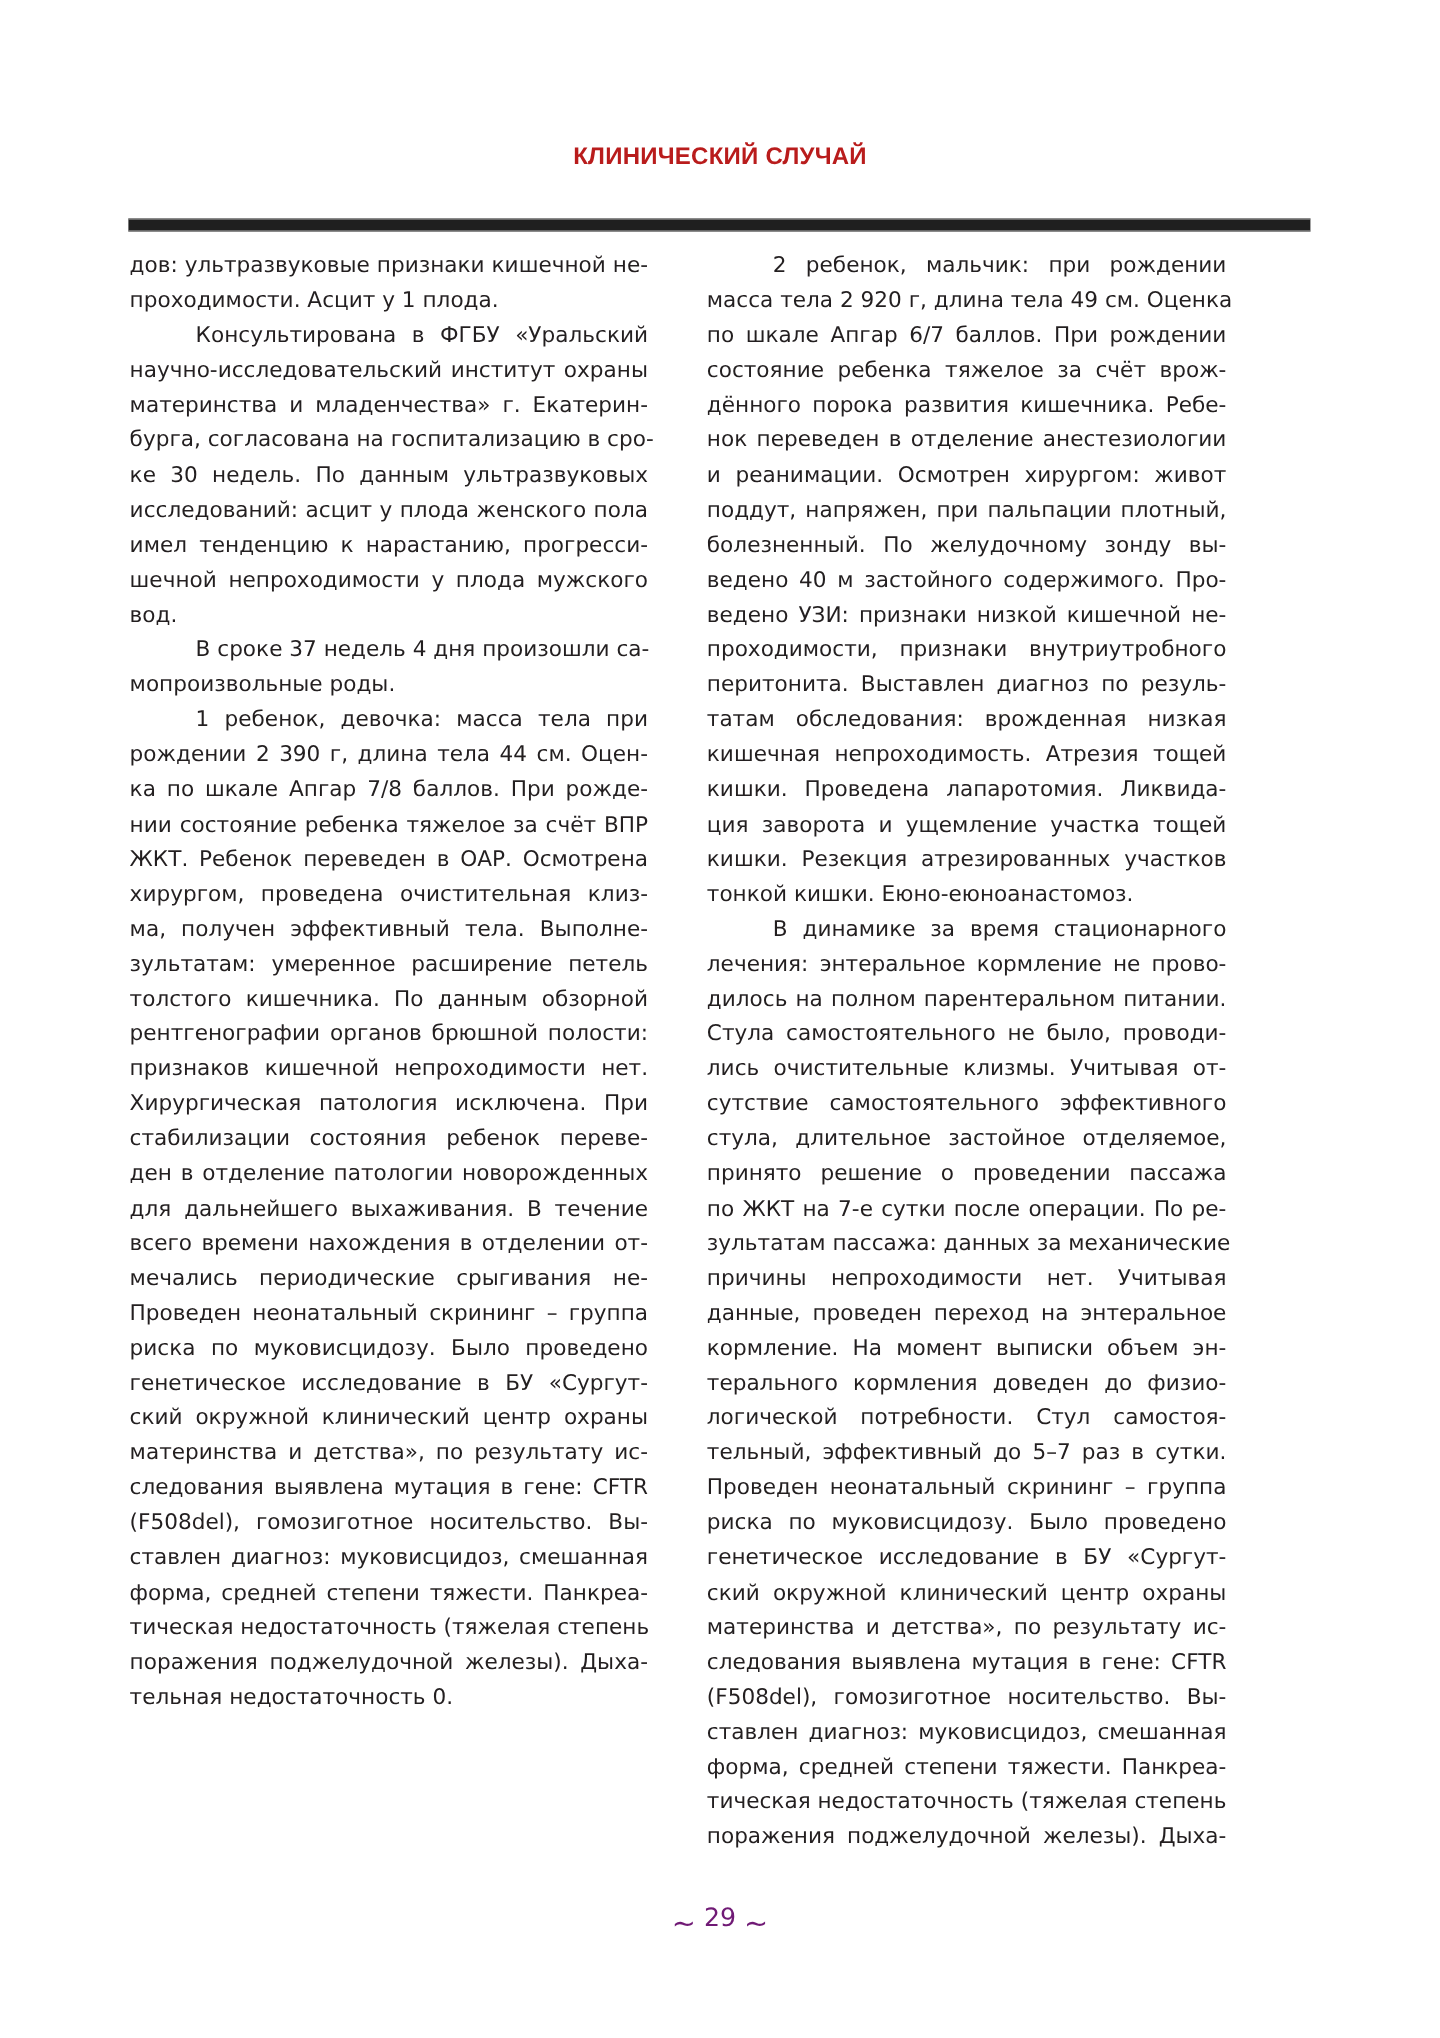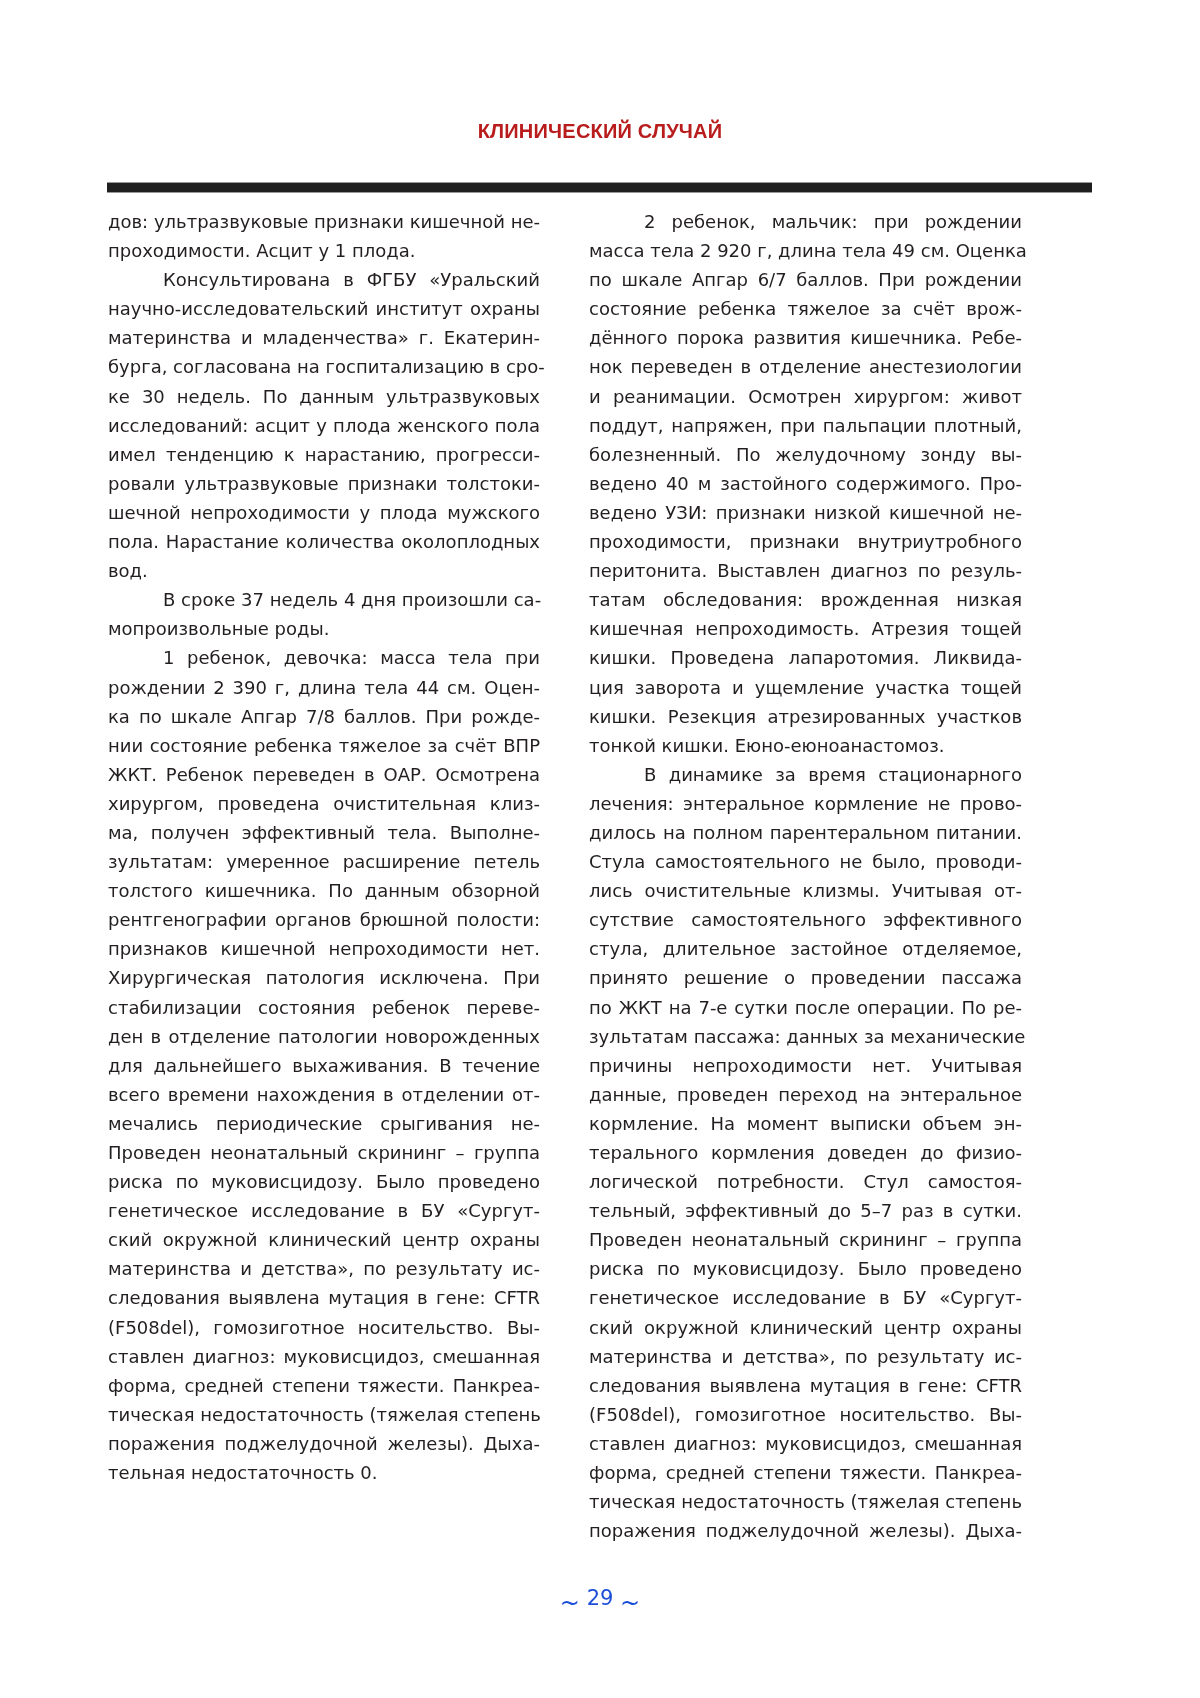--- a/index.html
+++ b/index.html
@@ -10,42 +10,40 @@
          letter-spacing: 0.2px; color: #b91c1c; }
   .header-rule { position: absolute; top: 182px; left: 107px; width: 985px; height: 9px;
          background: #1f1f1f; border-top: 1px solid #999; border-bottom: 1px solid #999; }
   .col { position: absolute; top: 207px; width: 432px; font-size: 18px; line-height: 29.1px; }
   .col-left { left: 108px; }
   .col-right { left: 589px; width: 433px; }
   .line { display: block; white-space: nowrap; text-align: justify; text-align-last: justify; height: 29.1px; overflow: visible; }
   .line.last { text-align-last: left; }
   .line.indent { padding-left: 55px; }
   .page-number { position: absolute; top: 1583px; left: 0; width: 1200px; text-align: center;
-         font-family: "DejaVu Sans", sans-serif; font-size: 21px; color: #1d4ed8; }
+         font-family: "DejaVu Sans", sans-serif; font-size: 21px; color: #701a75; }
   .tilde { font-size: 24px; position: relative; top: 6px; }
 </style>
 </head>
 <body>
 
 <div class="header-title">КЛИНИЧЕСКИЙ СЛУЧАЙ</div>
 <div class="header-rule"></div>
 
 <div class="col col-left" id="col-left">
     <span class="line">дов: ультразвуковые признаки кишечной не-</span>
     <span class="line last">проходимости. Асцит у 1 плода.</span>
     <span class="line indent">Консультирована в ФГБУ «Уральский</span>
     <span class="line">научно-исследовательский институт охраны</span>
     <span class="line">материнства и младенчества» г. Екатерин-</span>
     <span class="line">бурга, согласована на госпитализацию в сро-</span>
     <span class="line">ке 30 недель. По данным ультразвуковых</span>
     <span class="line">исследований: асцит у плода женского пола</span>
     <span class="line">имел тенденцию к нарастанию, прогресси-</span>
-    <span class="line">ровали ультразвуковые признаки толстоки-</span>
     <span class="line">шечной непроходимости у плода мужского</span>
-    <span class="line">пола. Нарастание количества околоплодных</span>
     <span class="line last">вод.</span>
     <span class="line indent">В сроке 37 недель 4 дня произошли са-</span>
     <span class="line last">мопроизвольные роды.</span>
     <span class="line indent">1 ребенок, девочка: масса тела при</span>
     <span class="line">рождении 2 390 г, длина тела 44 см. Оцен-</span>
     <span class="line">ка по шкале Апгар 7/8 баллов. При рожде-</span>
     <span class="line">нии состояние ребенка тяжелое за счёт ВПР</span>
     <span class="line">ЖКТ. Ребенок переведен в ОАР. Осмотрена</span>
     <span class="line">хирургом, проведена очистительная клиз-</span>
     <span class="line">ма, получен эффективный тела. Выполне-</span>

